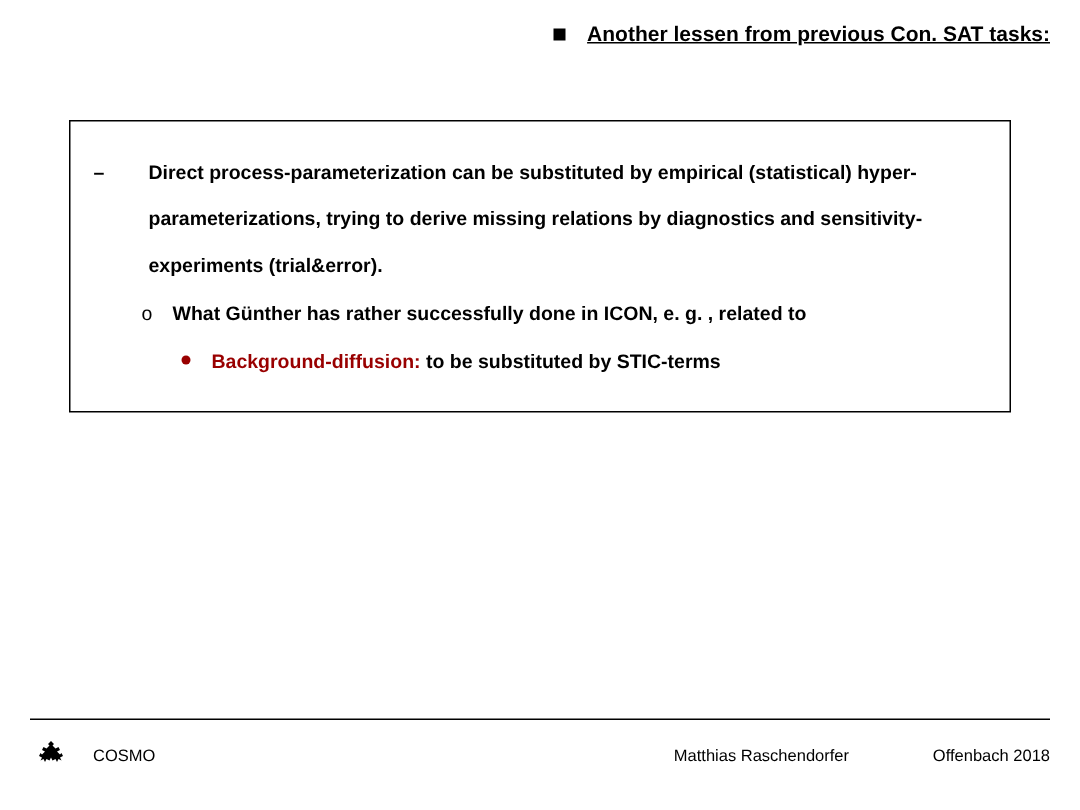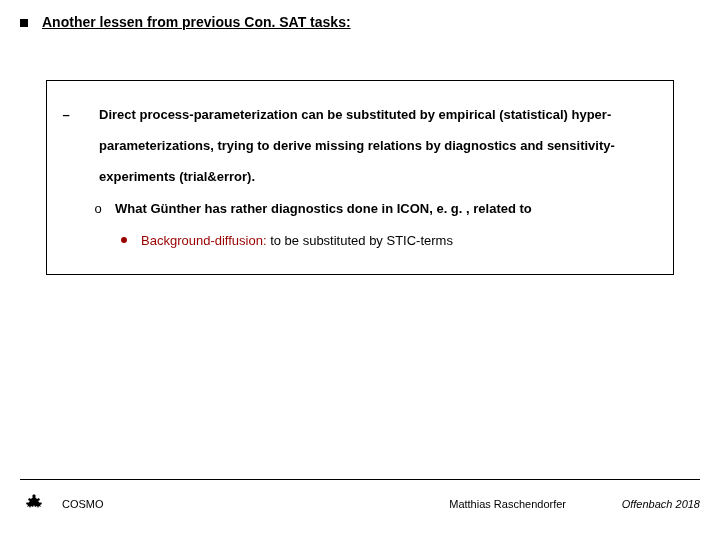--- a/index.html
+++ b/index.html
@@ -16,20 +16,21 @@
     width: 720px;
     height: 540px;
     position: relative;
     padding: 14px 20px 0 20px;
   }
   .top-bullet {
     display: flex;
     align-items: flex-start;
     gap: 14px;
     margin-bottom: 50px;
+    justify-content: flex-end;
   }
   .sqbul {
     width: 8px; height: 8px; background: #000; margin-top: 5px; flex: none;
   }
   .top-title {
     font-size: 14px;
     font-weight: bold;
     text-decoration: underline;
   }
   .box {
@@ -53,21 +54,21 @@
     font-weight: bold;
     line-height: 2.2;
     margin-left: 32px;
     margin-top: 2px;
   }
   .circ-mark { flex:none; width:10px; text-align:center; font-weight: normal;}
   .disc-item {
     display: flex;
     gap: 14px;
     font-size: 13px;
-    font-weight: normal;
+    font-weight: bold;
     line-height: 2.4;
     margin-left: 60px;
     margin-top: 2px;
   }
   .disc-mark {
     flex:none; width:6px; height:6px; border-radius:50%;
     background:#900; margin-top: 12px;
   }
   .dark { color:#900; }
   .footer {
@@ -85,42 +86,42 @@
     font-size:11px;
     gap: 14px;
   }
   .eagle {
     width:28px; height:28px; flex:none;
     display:flex; align-items:center; justify-content:center;
     font-size:22px; line-height:1;
   }
   .f-left { flex:none; width:170px; }
   .f-center { flex:1; text-align:right; }
-  .f-right { flex:none; width:120px; text-align:right;font-style:italic; }
+  .f-right { flex:none; width:120px; text-align:right; }
 </style>
 </head>
 <body>
 
 <div class="slide">
 
   <div class="top-bullet">
     <div class="sqbul"></div>
     <div class="top-title">Another lessen from previous Con. SAT tasks:</div>
   </div>
 
   <div class="box">
 
     <div class="dash-item">
       <div class="dash-mark">–</div>
       <div class="dash-text">Direct process-parameterization can be substituted by empirical (statistical) hyper-parameterizations, trying to derive missing relations by diagnostics and sensitivity-experiments (trial&amp;error).</div>
     </div>
 
     <div class="circ-item">
       <div class="circ-mark">o</div>
-      <div>What Günther has rather diagnostics done in ICON, e. g. , related to</div>
+      <div>What Günther has rather successfully done in ICON, e. g. , related to</div>
     </div>
 
     <div class="disc-item">
       <div class="disc-mark"></div>
       <div>
         <span class="dark">Background-diffusion:</span><span>  to be substituted by STIC-terms</span>
       </div>
     </div>
 
 

